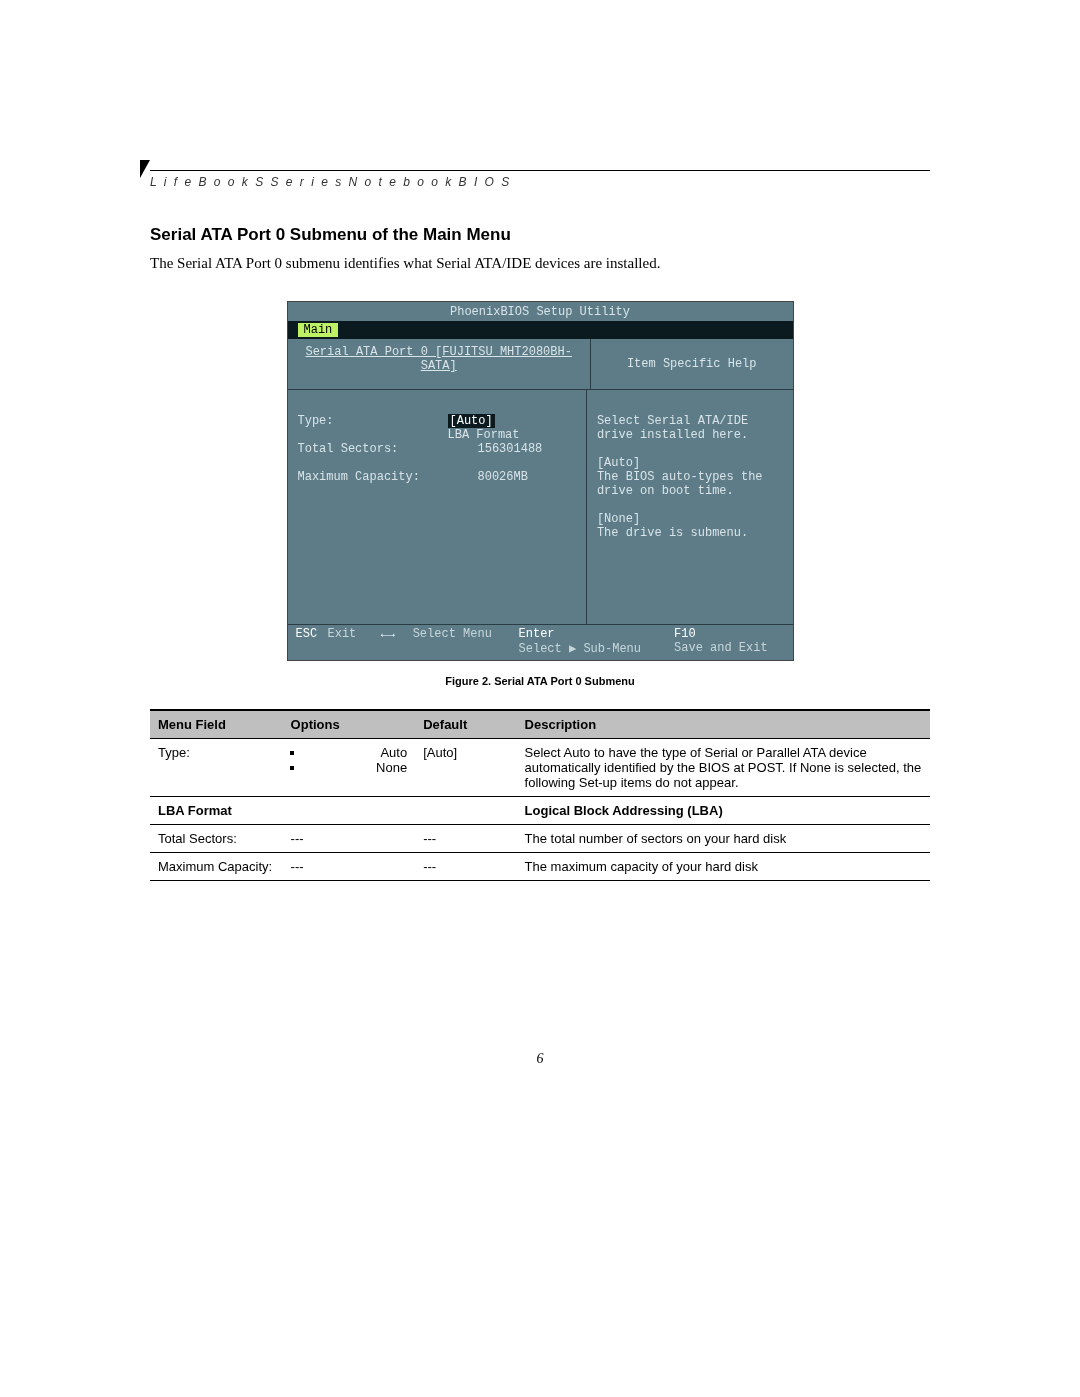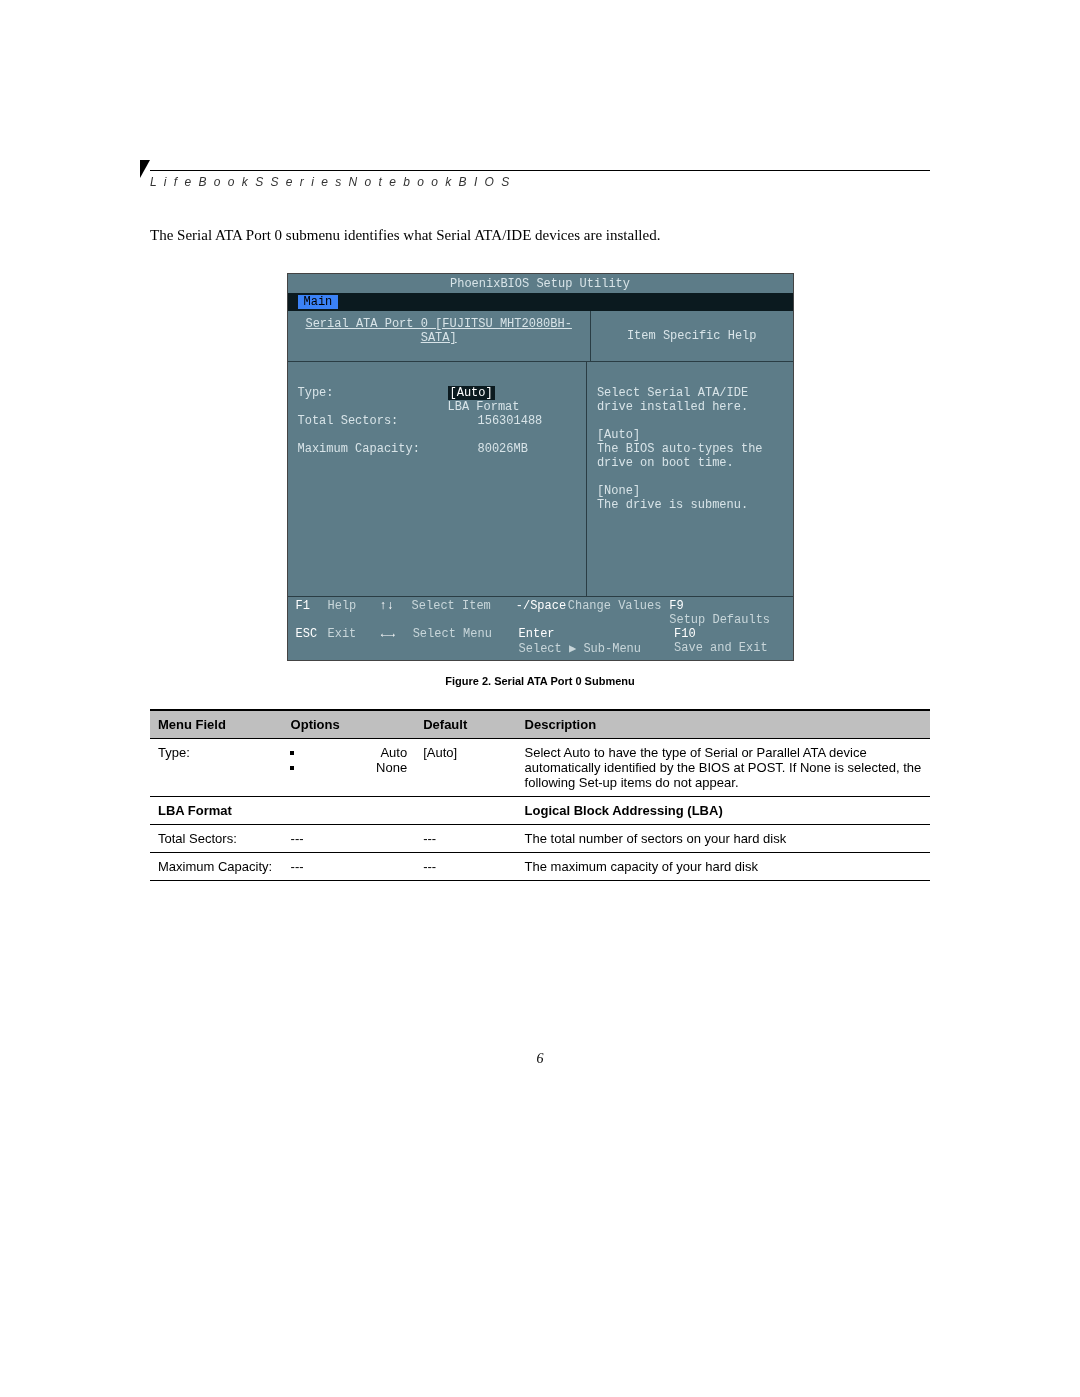--- a/index.html
+++ b/index.html
@@ -65,21 +65,21 @@
   .bios-tabbar {
     background: #0b1a1f;
     padding: 2px 10px;
     display: flex;
     gap: 14px;
   }
   .bios-tab {
     color: #b9c7cc;
   }
   .bios-tab.active {
-    background: #3b82f6;
+    background: #bef264;
     color: #000;
     padding: 0 6px;
   }
   .bios-body {
     display: flex;
     border-top: 1px solid #2a3d44;
   }
   .bios-left {
     flex: 0.6;
     padding: 10px 10px 140px 10px;
@@ -159,20 +159,21 @@
   }
 </style>
 </head>
 <body>
 
 <div class="page">
   <div class="crop-mark"></div>
   <div class="header-rule"></div>
   <div class="running-head">L i f e B o o k   S   S e r i e s   N o t e b o o k   B I O S</div>
 
+  <h2 class="section-title">Serial ATA Port 0 Submenu of the Main Menu</h2>
 
   <div class="two-col">
     <div>The Serial ATA Port 0 submenu identifies what Serial ATA/IDE devices are installed.</div>
   </div>
 
   <div class="bios">
     <div class="bios-title">PhoenixBIOS Setup Utility</div>
     <div class="bios-tabbar">
       <span class="bios-tab active">Main</span>
     </div>
@@ -208,26 +209,20 @@
         <div class="bios-spacer"></div>
         <div>[Auto]</div>
         <div>The BIOS auto-types the</div>
         <div>drive on boot time.</div>
         <div class="bios-spacer"></div>
         <div>[None]</div>
         <div>The drive is submenu.</div>
       </div>
     </div>
     <div class="bios-footer">
-      <div class="bios-foot-row">
-        <span class="seg seg1"><span class="bkey">F1</span><span class="bact">Help</span></span>
-        <span class="seg seg2"><span class="bkey">↑↓</span><span class="bact">Select Item</span></span>
-        <span class="seg seg3"><span class="bkey" style="min-width:52px">-/Space</span><span class="bact">Change Values</span></span>
-        <span class="seg"><span class="bkey">F9</span><span class="bact">Setup Defaults</span></span>
-      </div>
       <div class="bios-foot-row">
         <span class="seg seg1"><span class="bkey">ESC</span><span class="bact">Exit</span></span>
         <span class="seg seg2"><span class="bkey">←→</span><span class="bact">Select Menu</span></span>
         <span class="seg seg3"><span class="bkey" style="min-width:52px">Enter</span><span class="bact">Select ▶ Sub-Menu</span></span>
         <span class="seg"><span class="bkey">F10</span><span class="bact">Save and Exit</span></span>
       </div>
     </div>
   </div>
 
   <div class="figure-caption">Figure 2.  Serial ATA Port 0 Submenu</div>

